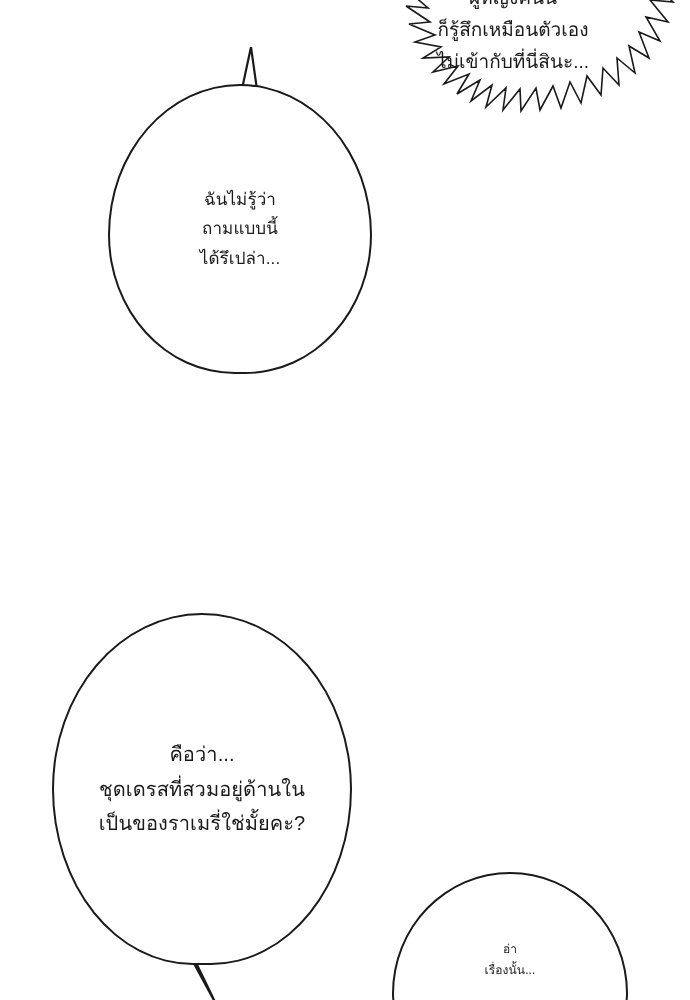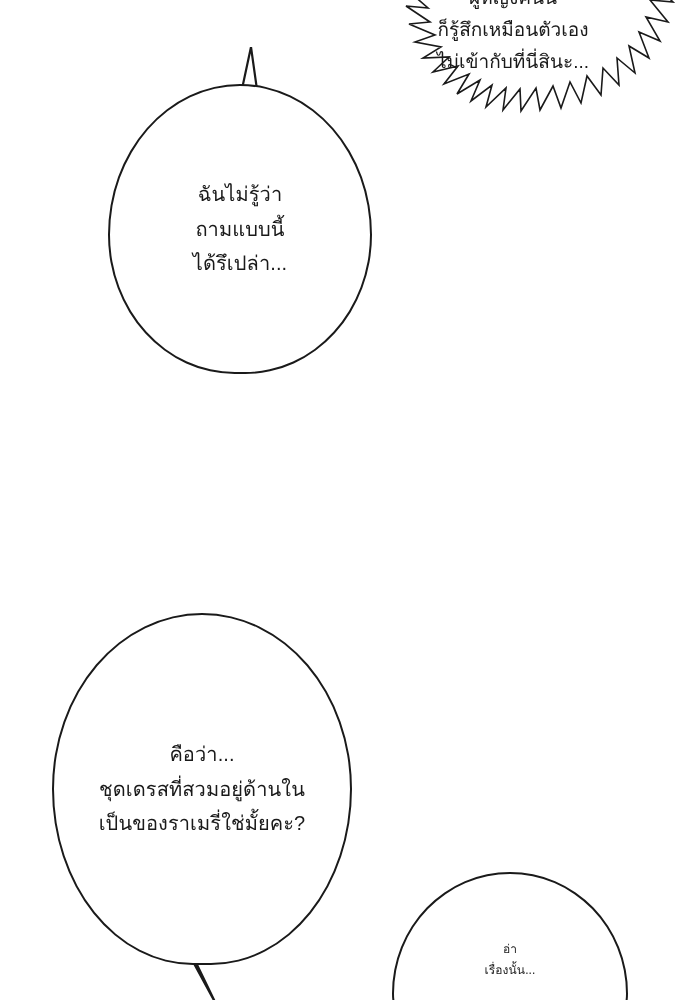--- a/index.html
+++ b/index.html
@@ -44,21 +44,21 @@
   }
 
   
   #balloon-think-1 {
     left: 108px;
     top: 84px;
     width: 264px;
     height: 290px;
     border-radius: 50% 50% 48% 48% / 52% 52% 48% 48%;
   }
-  #balloon-think-1 .lines { font-size: 20px; line-height: 1.72; }
+  #balloon-think-1 .lines { font-size: 17px; line-height: 1.72; }
 
   
   .tail-up-1 {
     position: absolute;
     left: 232px;
     top: 47px;
     width: 30px;
     height: 72px;
   }
 

